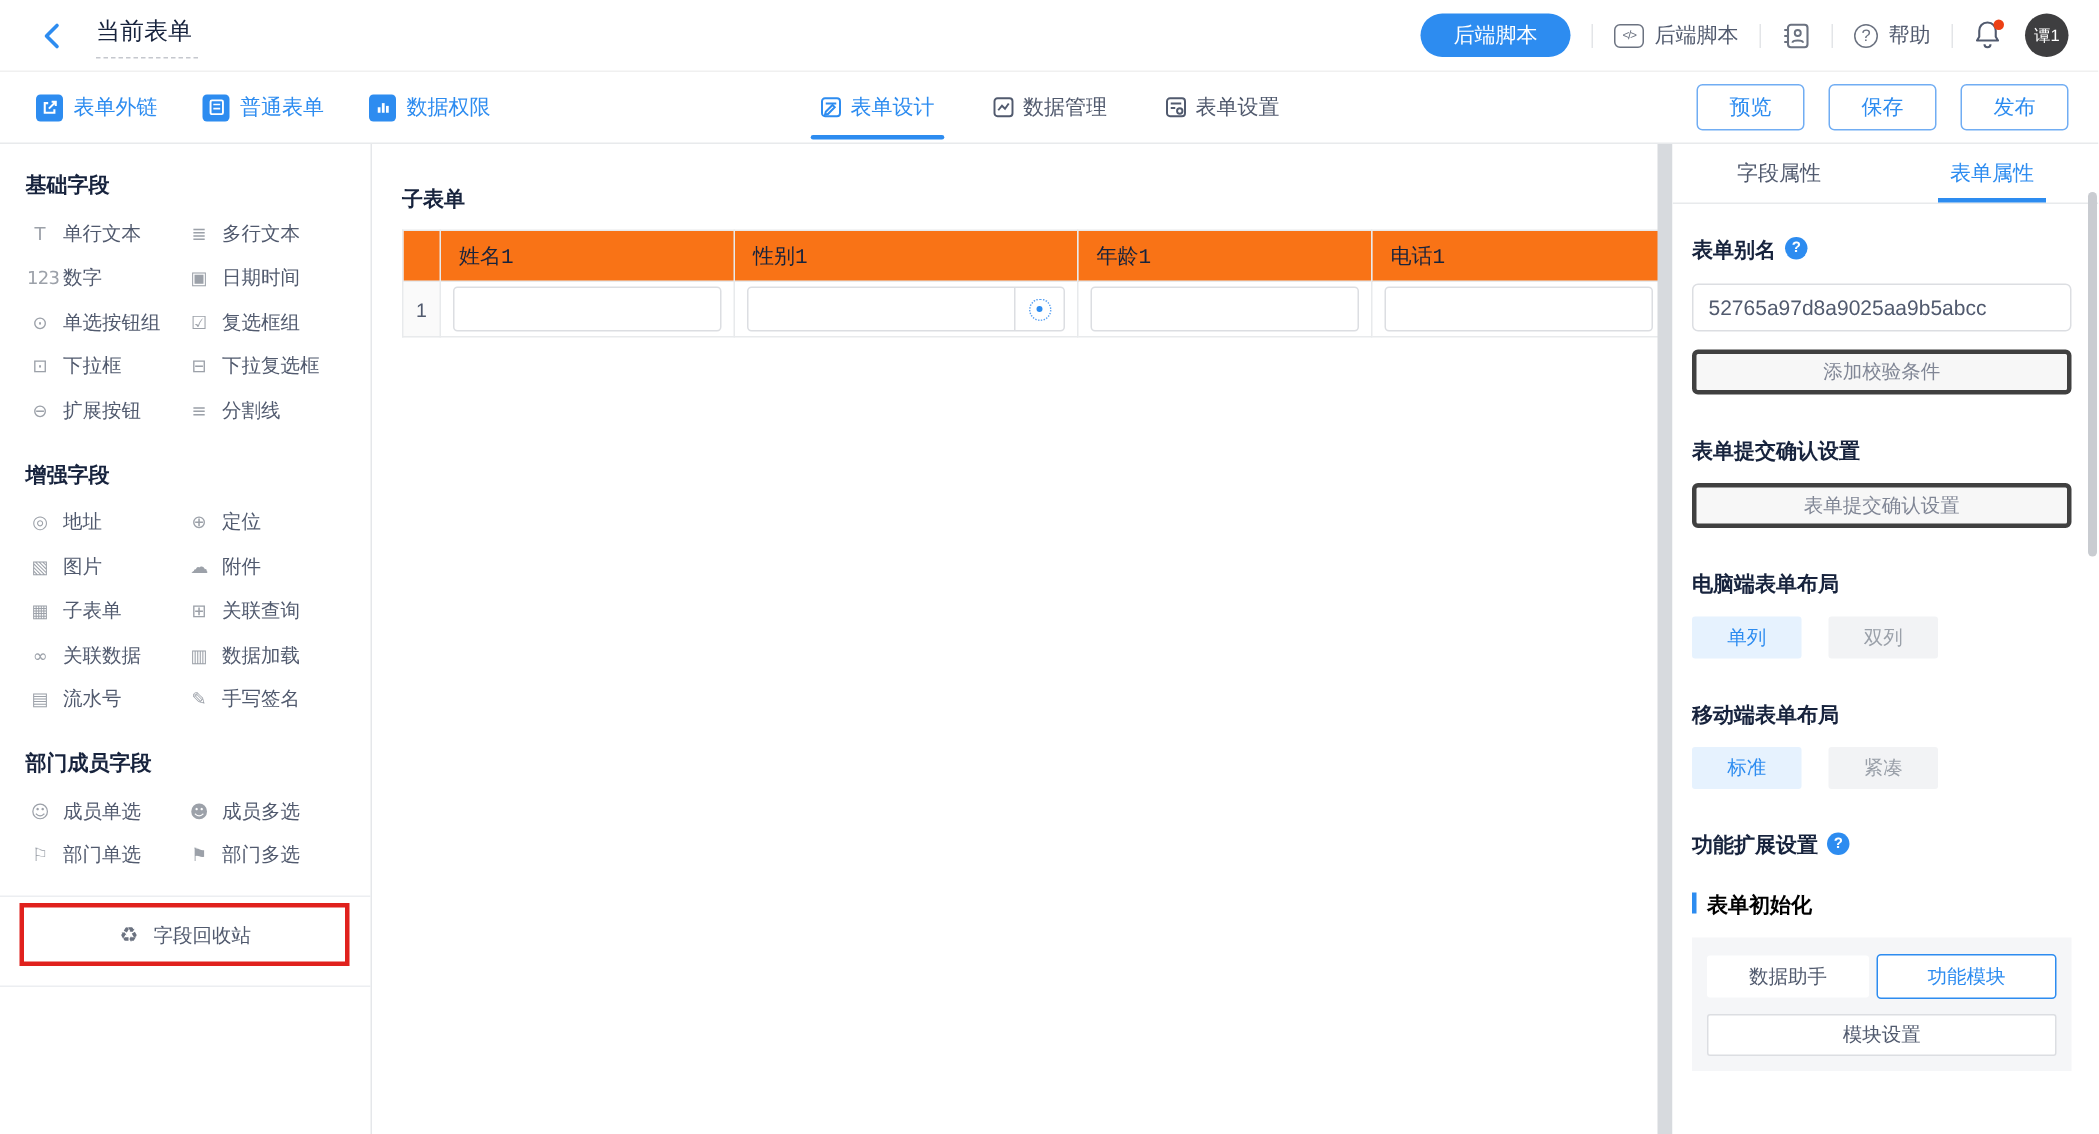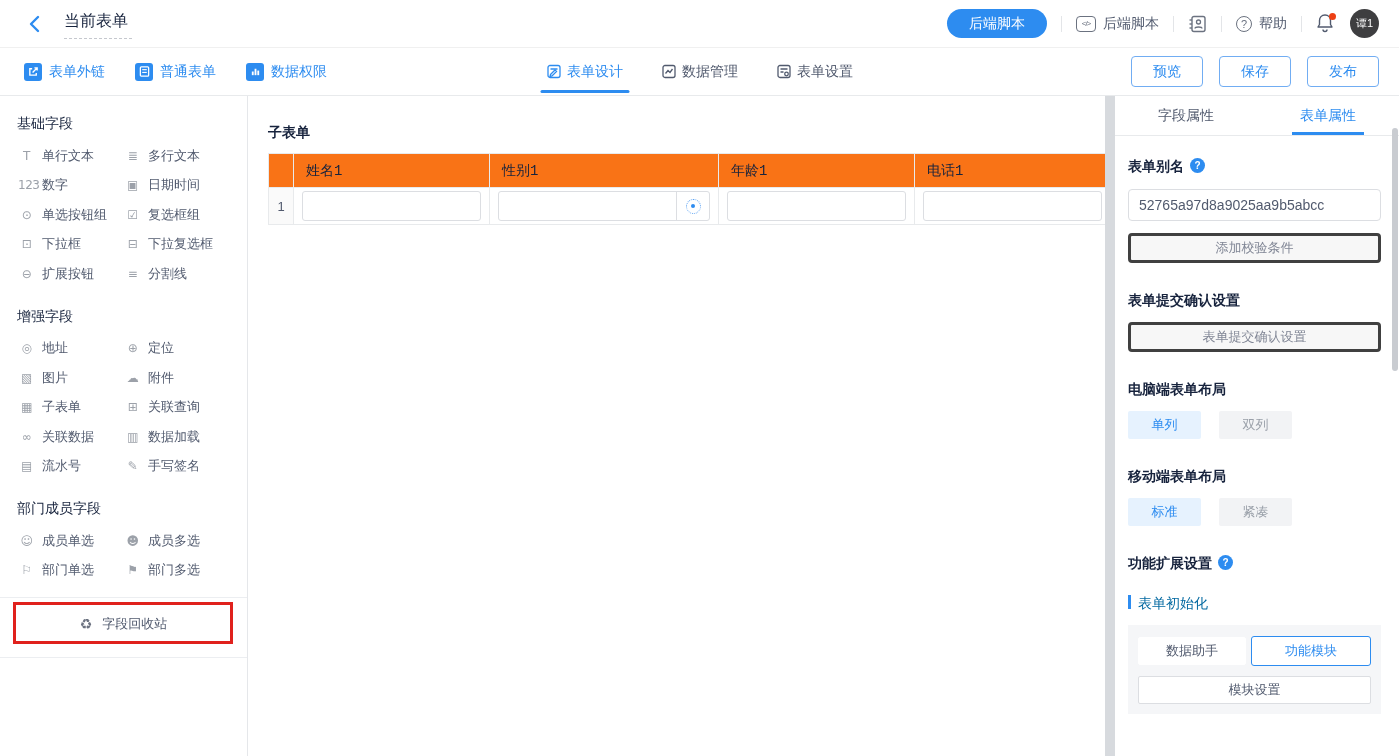--- a/index.html
+++ b/index.html
@@ -46,21 +46,21 @@
     color:#2d8cf0; font-size:14px; cursor:pointer; font-family:inherit; }
 
   
   .main { display:flex; height:660px; }
   .sidebar { position:relative; width:248px; border-right:1px solid #e5e7ea; background:#fff; flex:none; }
   .canvas { width:857px; background:#fff; flex:none; }
   .gap-strip { width:10px; background:#d7dade; flex:none; }
   .panel { position:relative; width:284px; background:#fff; flex:none; overflow:hidden; }
 
   
-  .sec-title { font-size:14px; font-weight:normal; color:#17233d; margin:19px 0 8px 17px; }
+  .sec-title { font-size:14px; font-weight:bold; color:#17233d; margin:19px 0 8px 17px; }
   .sec-grid { display:grid; grid-template-columns:106px auto; grid-auto-rows:29.5px; padding:0 6px 0 18px; }
   .fi { display:flex; align-items:center; gap:7px; font-size:13px; color:#515a6e; cursor:grab; }
   .fi-icon { width:17px; flex:none; text-align:center; font-size:12px; color:#9ca1a9;
     font-family:"DejaVu Sans",sans-serif; letter-spacing:-0.5px; }
   .recycle-wrap { position:relative; margin-top:12px; border-top:1px solid #eceef1;
     border-bottom:1px solid #eceef1; padding:7px 0 14px; }
   .recycle-btn { height:38px; display:flex; align-items:center; justify-content:center; gap:10px;
     font-size:13px; color:#515a6e; cursor:pointer; }
   .recycle-glyph { font-size:14px; color:#6b7280; font-family:"DejaVu Sans",sans-serif; }
   .anno-box { position:absolute; left:13px; top:4px; width:220px; height:42px;
@@ -96,21 +96,21 @@
     font-weight:bold; display:flex; align-items:center; justify-content:center; cursor:pointer; }
   .alias-input { width:100%; height:32px; margin-top:13px; border:1px solid #dcdee2; border-radius:4px;
     padding:0 10px; font-size:14px; color:#515a6e; font-family:inherit; outline:none; }
   .gray-btn { width:100%; height:30px; margin-top:12px; background:#f7f7f7; border:3px solid #404040;
     border-radius:4px; color:#808695; font-size:13px; cursor:pointer; font-family:inherit; }
   .mt30 { margin-top:29px; } .mt22 { margin-top:22px; }
   .opt-row { display:flex; gap:18px; margin-top:12px; }
   .opt-btn { width:73px; height:28px; border:none; border-radius:2px; font-size:13px;
     cursor:pointer; font-family:inherit; background:#f2f3f5; color:#9aa0a9; }
   .opt-btn.on { background:#e6f2fe; color:#2d8cf0; }
-  .sub-sec { display:flex; align-items:flex-start; gap:7px; font-size:14px; font-weight:normal; color:#0369a1; }
+  .sub-sec { display:flex; align-items:flex-start; gap:7px; font-size:14px; font-weight:bold; color:#000000; }
   .blue-bar { width:3px; height:14px; background:#2d8cf0; flex:none; }
   .init-box { margin-top:12px; background:#f5f6f8; padding:11px 10px 10px; }
   .init-row { display:flex; justify-content:space-between; align-items:center; }
   .ib-btn { height:28px; width:108px; background:#fff; border:1px solid #fff; border-radius:2px;
     color:#515a6e; font-size:13px; cursor:pointer; font-family:inherit; }
   .ib-btn.sel { width:120px; height:30px; border:1px solid #2d8cf0; color:#2d8cf0; border-radius:3px; }
   .module-btn { width:100%; height:28px; margin-top:10px; background:#fff; border:1px solid #dcdee2;
     border-radius:2px; color:#515a6e; font-size:13px; cursor:pointer; font-family:inherit; }
   .scroll-thumb { position:absolute; right:1px; top:32px; width:6px; height:243px;
     background:#c9ccd1; border-radius:3px; }

